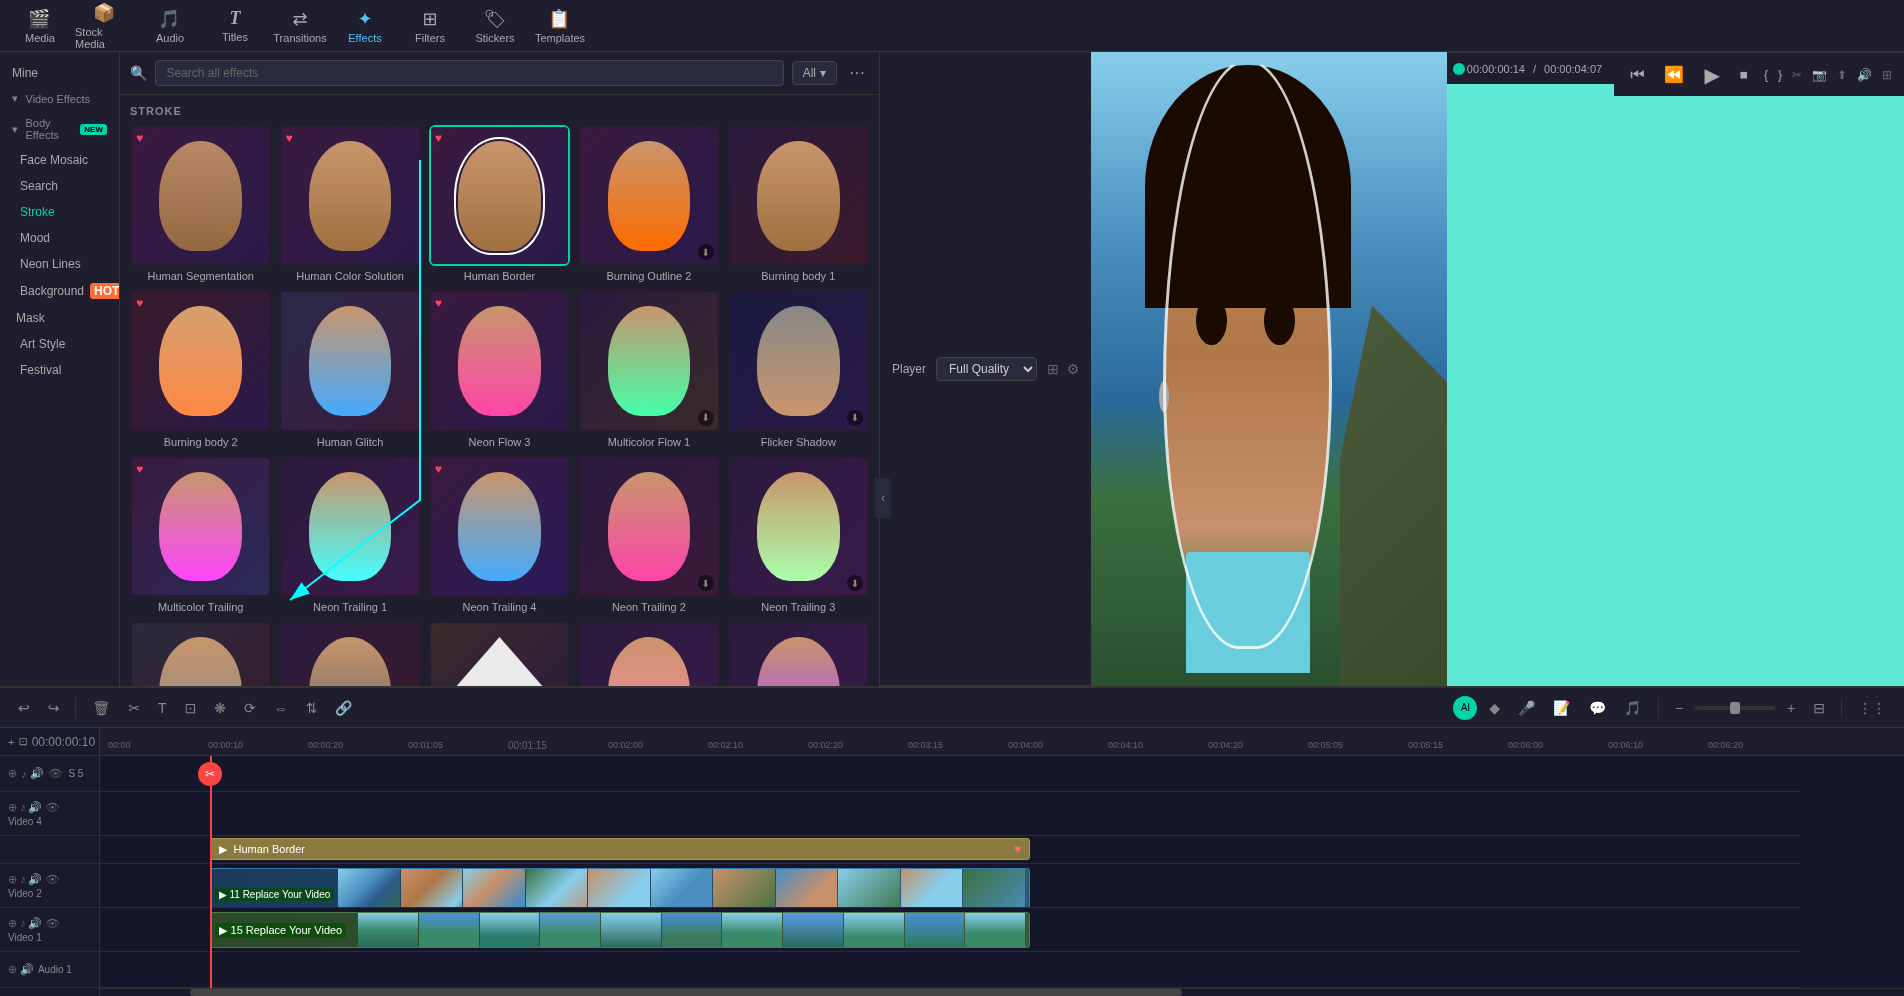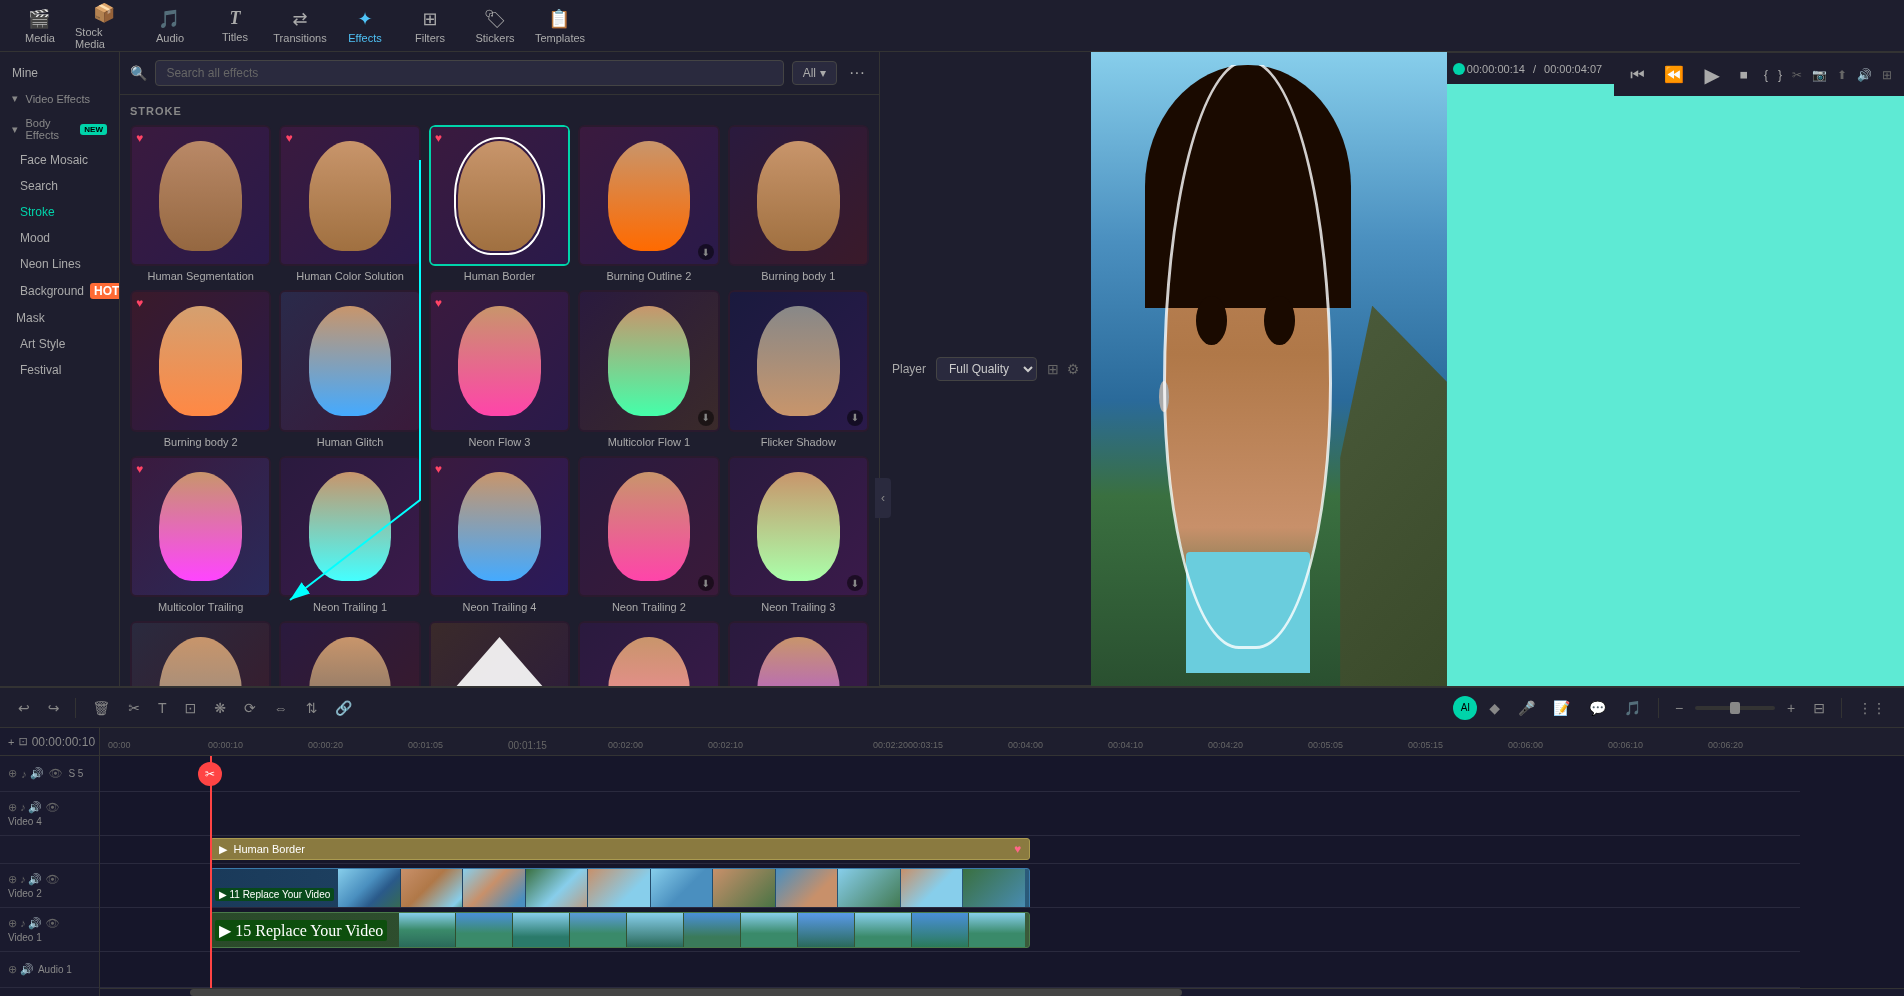--- a/index.html
+++ b/index.html
@@ -842,21 +842,21 @@
 
           <div style="height:28px; background:#1e1e2e; border-bottom:1px solid #333; display:flex; align-items:flex-end; padding-bottom:4px; overflow:hidden; position:sticky; top:0; z-index:5;">
             <div style="display:flex; width:1700px; padding:0 8px; gap:0;">
               <span style="font-size:9px; color:#666; min-width:100px; text-align:left;">00:00</span>
               <span style="font-size:9px; color:#666; min-width:100px; text-align:left;">00:00:10</span>
               <span style="font-size:9px; color:#666; min-width:100px; text-align:left;">00:00:20</span>
               <span style="font-size:9px; color:#666; min-width:100px; text-align:left;">00:01:05</span>
               <span style="font-size:10px; color:#666; min-width:100px; text-align:left;">00:01:15</span>
               <span style="font-size:9px; color:#666; min-width:100px; text-align:left;">00:02:00</span>
               <span style="font-size:9px; color:#666; min-width:100px; text-align:left;">00:02:10</span>
-              <span style="font-size:9px; color:#666; min-width:100px; text-align:right;">00:02:20</span>
+              <span style="font-size:9px; color:#666; min-width:100px; text-align:left;">00:02:20</span>
               <span style="font-size:9px; color:#666; min-width:100px; text-align:left;">00:03:15</span>
               <span style="font-size:9px; color:#666; min-width:100px; text-align:left;">00:04:00</span>
               <span style="font-size:9px; color:#666; min-width:100px; text-align:left;">00:04:10</span>
               <span style="font-size:9px; color:#666; min-width:100px; text-align:left;">00:04:20</span>
               <span style="font-size:9px; color:#666; min-width:100px; text-align:left;">00:05:05</span>
               <span style="font-size:9px; color:#666; min-width:100px; text-align:left;">00:05:15</span>
               <span style="font-size:9px; color:#666; min-width:100px; text-align:left;">00:06:00</span>
               <span style="font-size:9px; color:#666; min-width:100px; text-align:left;">00:06:10</span>
               <span style="font-size:9px; color:#666; min-width:100px; text-align:left;">00:06:20</span>
             </div>
@@ -899,21 +899,21 @@
                   <div style="flex:1; background: linear-gradient(135deg, #4a8fbf 0%, #c8906a 60%);"></div>
                   <div style="flex:1; background: linear-gradient(135deg, #87ceeb 0%, #3a7040 100%);"></div>
                   <div style="flex:1; background: linear-gradient(135deg, #c8906a 0%, #87ceeb 50%);"></div>
                   <div style="flex:1; background: linear-gradient(135deg, #3a7040 0%, #4a8fbf 100%);"></div>
                 </div>
               </div>
             </div>
 
             <div style="height:44px; border-bottom:1px solid #2a2a3e; position:relative; overflow:hidden;">
               <div style="position:absolute; left:110px; top:4px; height:36px; width:820px; background: linear-gradient(90deg, #2a4a2a, #3a5a3a); border-radius:3px; border:1px solid #4a7a4a; overflow:hidden; display:flex; align-items:center; padding:0 4px; gap:0;">
-                <span style="font-size:16px; color:#fff; white-space:nowrap; z-index:2; background:rgba(0,80,0,0.7); padding:1px 4px; border-radius:2px; margin-right:12px; flex-shrink:0;font-family:Liberation Serif, serif;">▶ 15 Replace Your Video</span>
+                <span style="font-size:11px; color:#fff; white-space:nowrap; z-index:2; background:rgba(0,80,0,0.7); padding:1px 4px; border-radius:2px; margin-right:12px; flex-shrink:0;">▶ 15 Replace Your Video</span>
 
                 <div style="display:flex; flex:1; height:100%; gap:1px; overflow:hidden;">
                   <div style="flex:1; background: linear-gradient(180deg, #87ceeb 0%, #3a8a6a 50%, #2a6a5a 100%);"></div>
                   <div style="flex:1; background: linear-gradient(180deg, #4a90d9 0%, #3a8a6a 60%);"></div>
                   <div style="flex:1; background: linear-gradient(180deg, #87ceeb 0%, #2a7a6a 70%);"></div>
                   <div style="flex:1; background: linear-gradient(180deg, #5a9ad9 0%, #3a8a6a 60%);"></div>
                   <div style="flex:1; background: linear-gradient(180deg, #87ceeb 0%, #2a6a5a 100%);"></div>
                   <div style="flex:1; background: linear-gradient(180deg, #4a90d9 0%, #3a7a5a 70%);"></div>
                   <div style="flex:1; background: linear-gradient(180deg, #87ceeb 0%, #3a8a6a 60%);"></div>
                   <div style="flex:1; background: linear-gradient(180deg, #5a9ae9 0%, #2a6a5a 100%);"></div>

